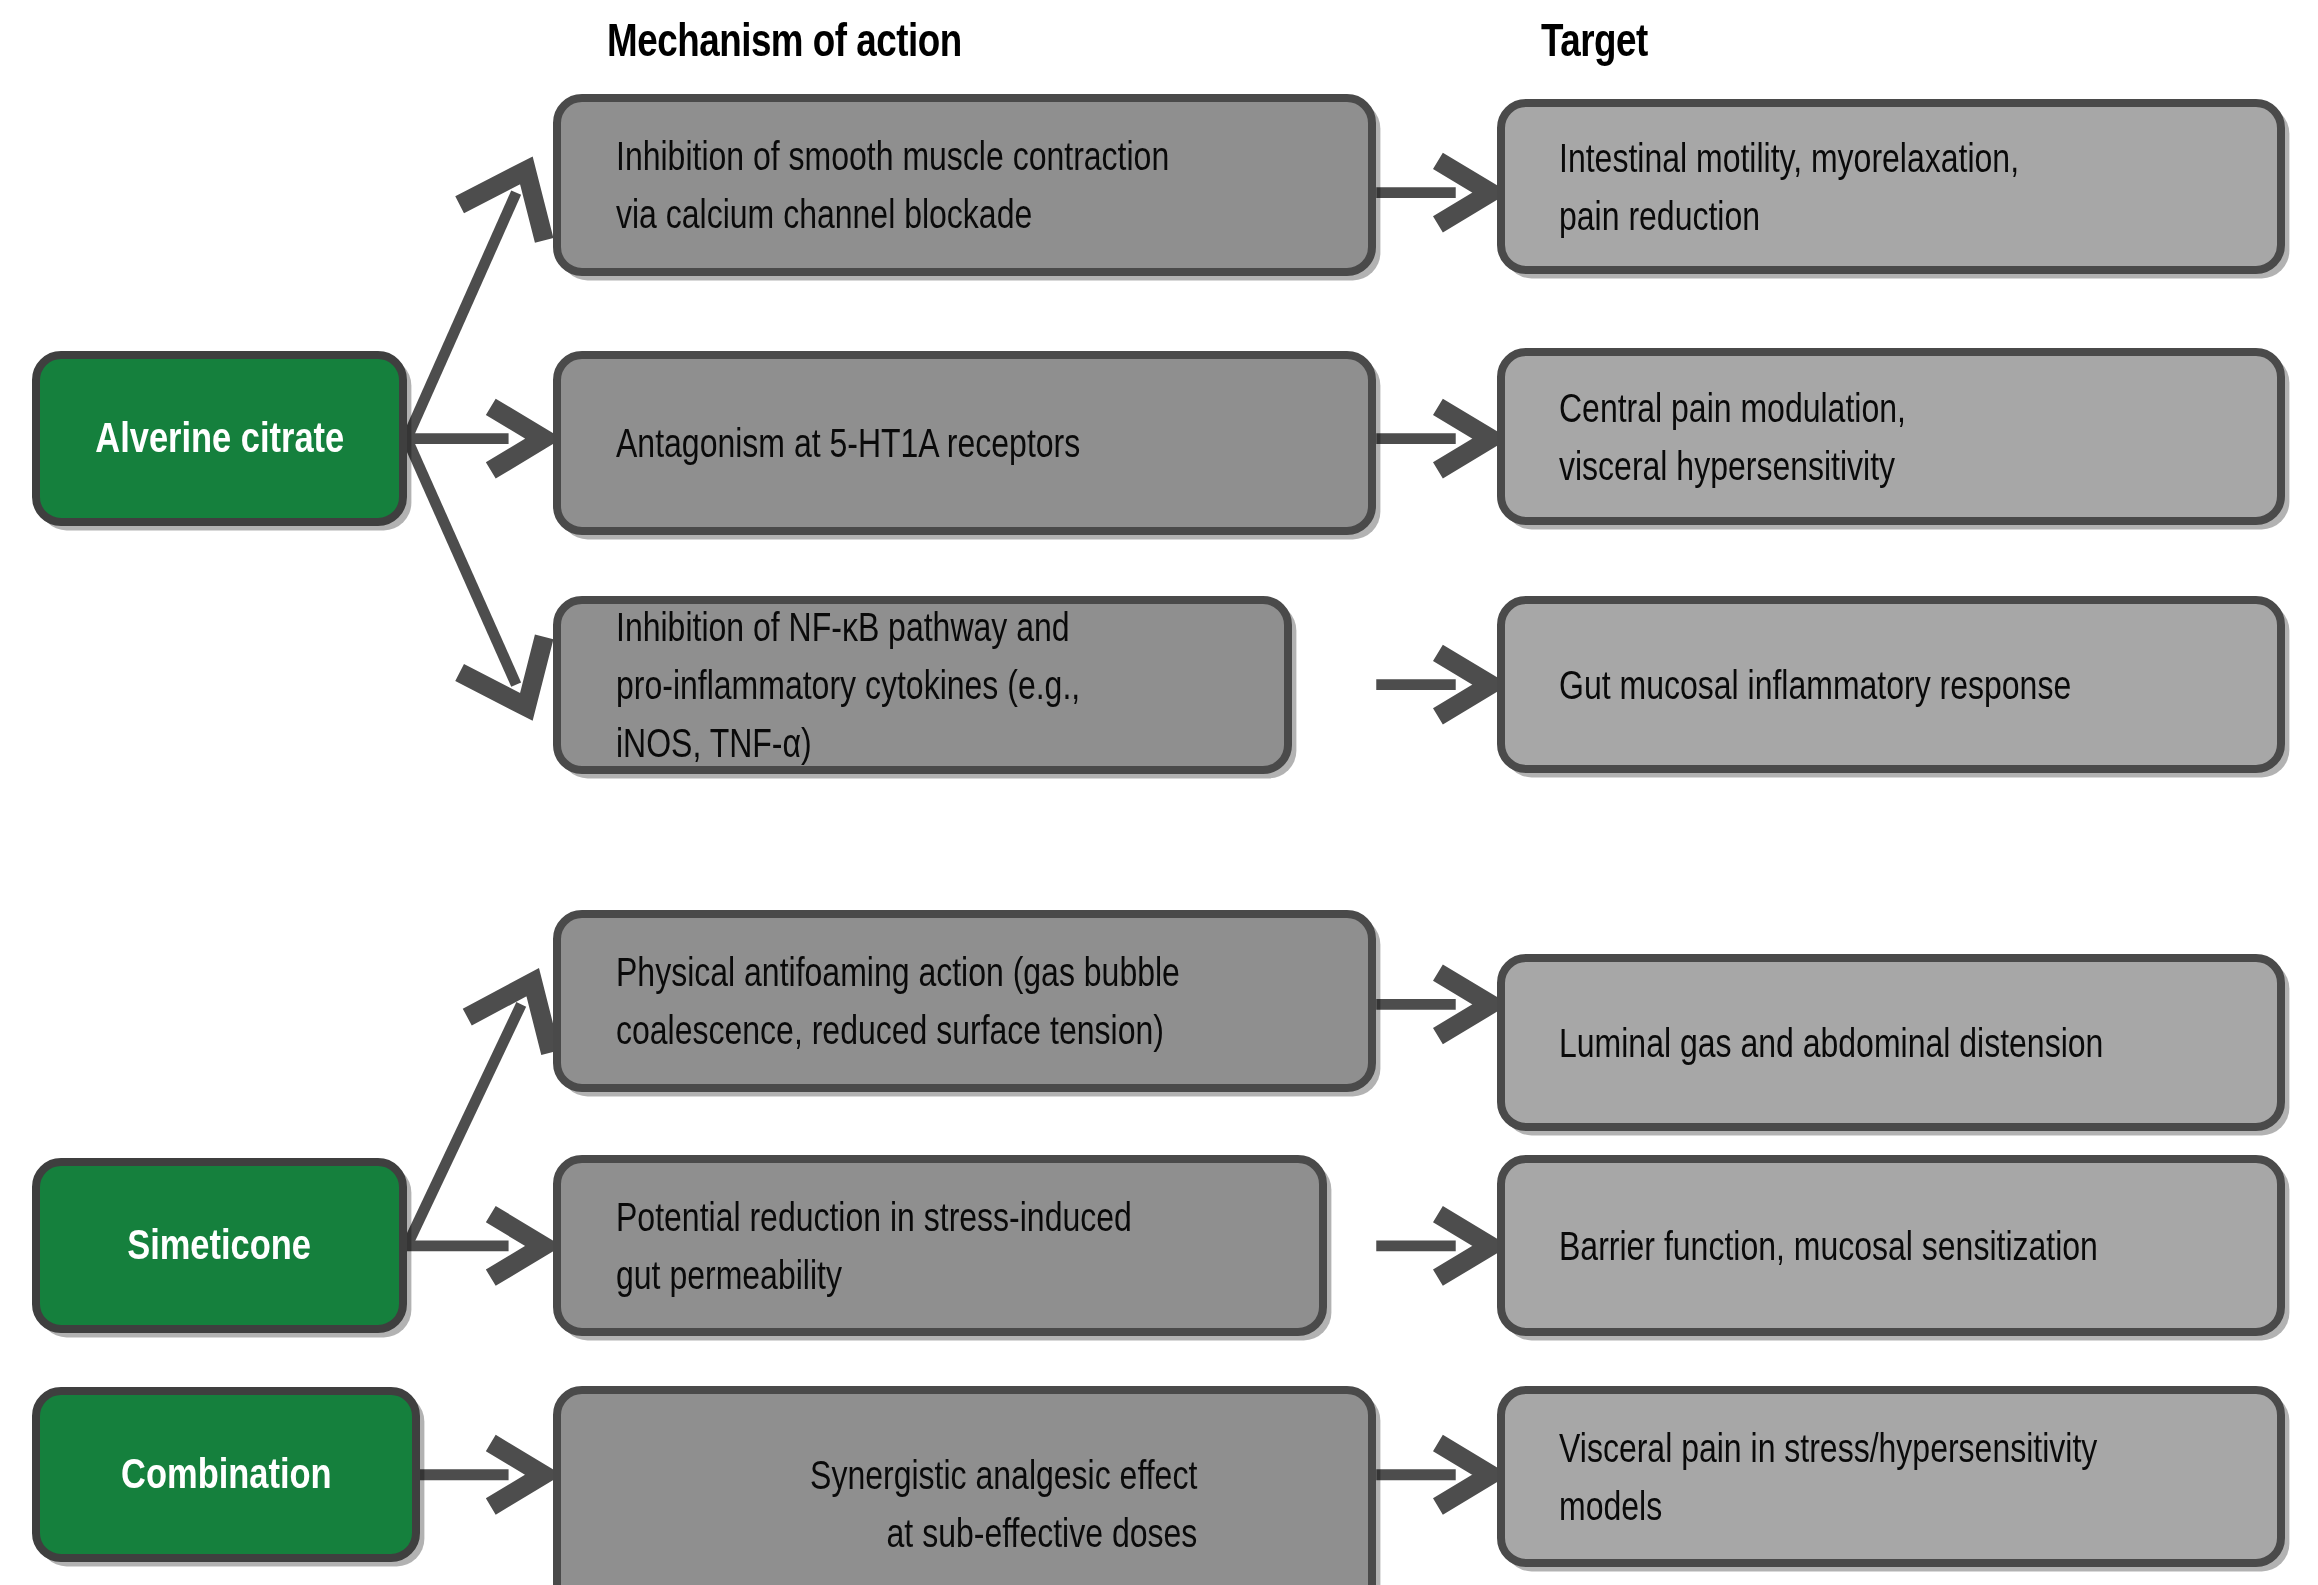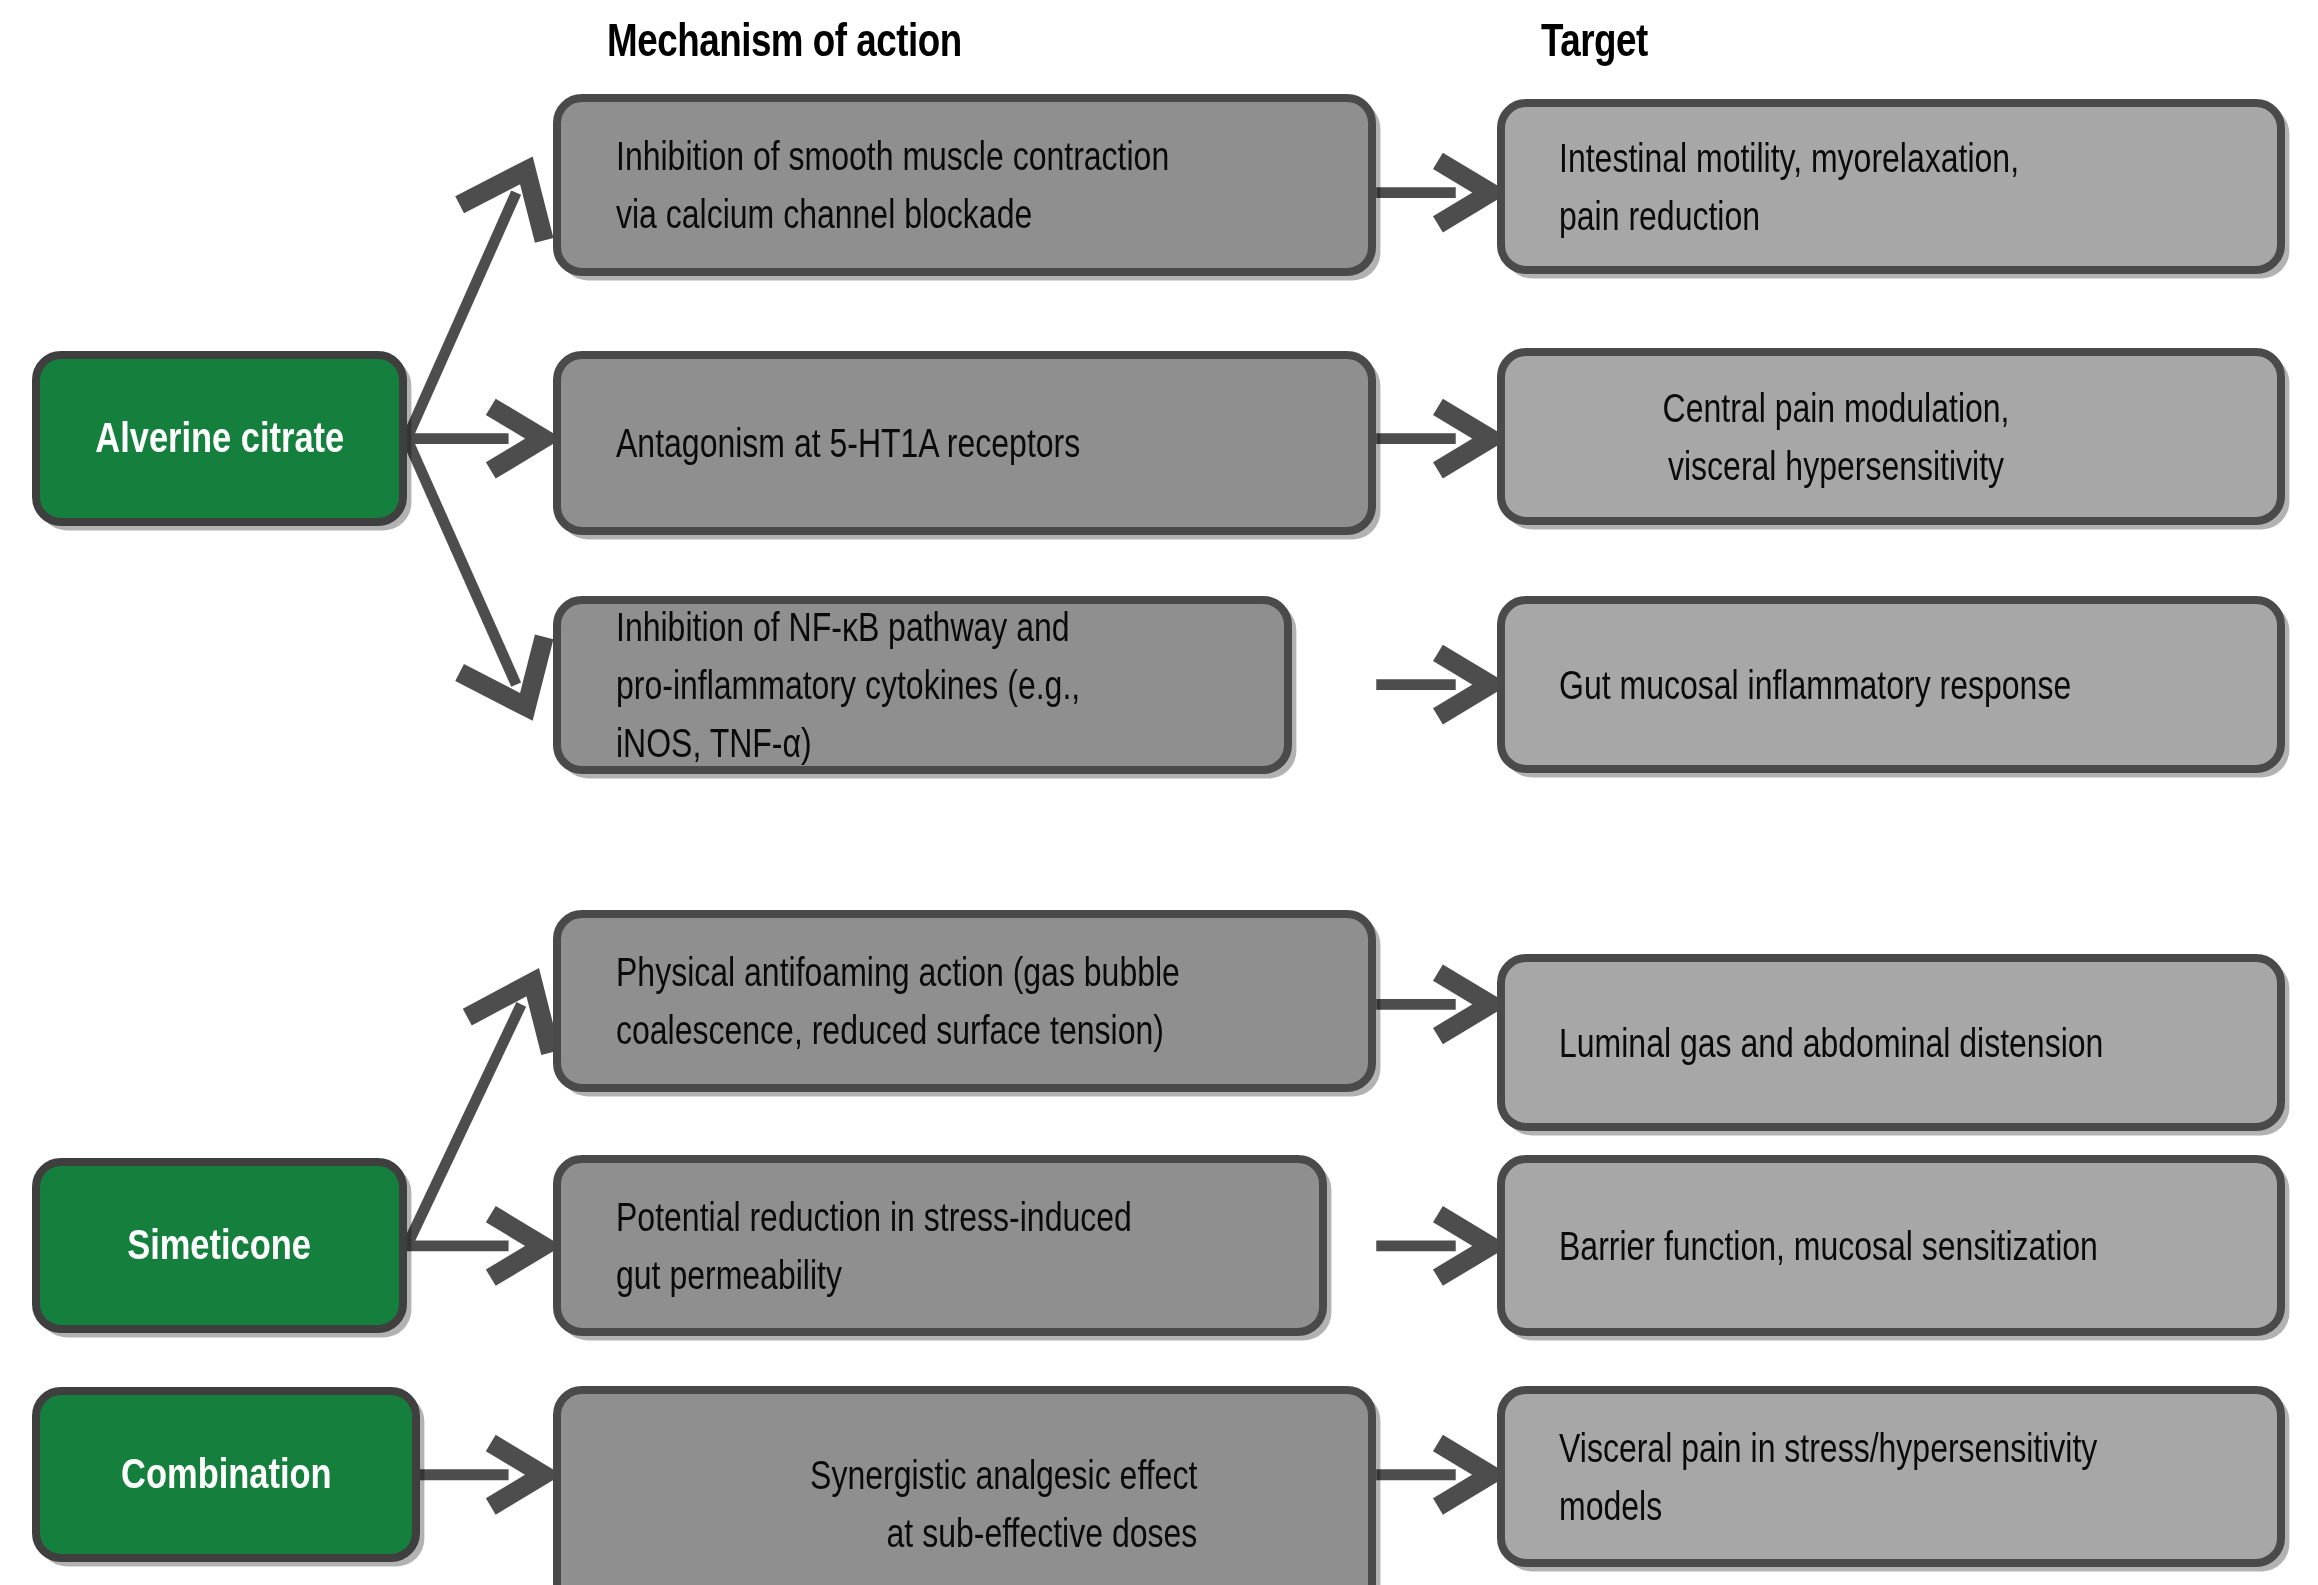--- a/index.html
+++ b/index.html
@@ -220,21 +220,21 @@
   <div class="node mech" style="left:553px; top:1386px; width:823px; height:235px;text-align:right;">
     <span class="txt">Synergistic analgesic effect
 at sub-effective doses</span>
   </div>
 
   <div class="node target" style="left:1497px; top:99px; width:788px; height:175px;">
     <span class="txt">Intestinal motility, myorelaxation,
 pain reduction</span>
   </div>
 
-  <div class="node target" style="left:1497px; top:348px; width:788px; height:177px;text-align:center;">
+  <div class="node target" style="left:1497px; top:348px; width:788px; height:177px;">
     <span class="txt">Central pain modulation,
 visceral hypersensitivity</span>
   </div>
 
   <div class="node target" style="left:1497px; top:596px; width:788px; height:177px;">
     <span class="txt">Gut mucosal inflammatory response</span>
   </div>
 
   <div class="node target" style="left:1497px; top:910px; width:788px; height:177px;margin-top:44px;">
     <span class="txt">Luminal gas and abdominal distension</span>

